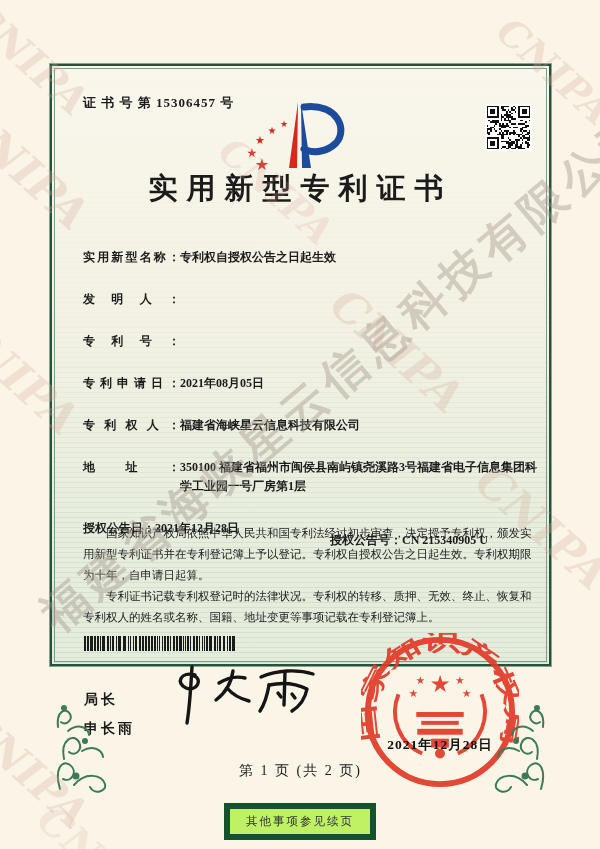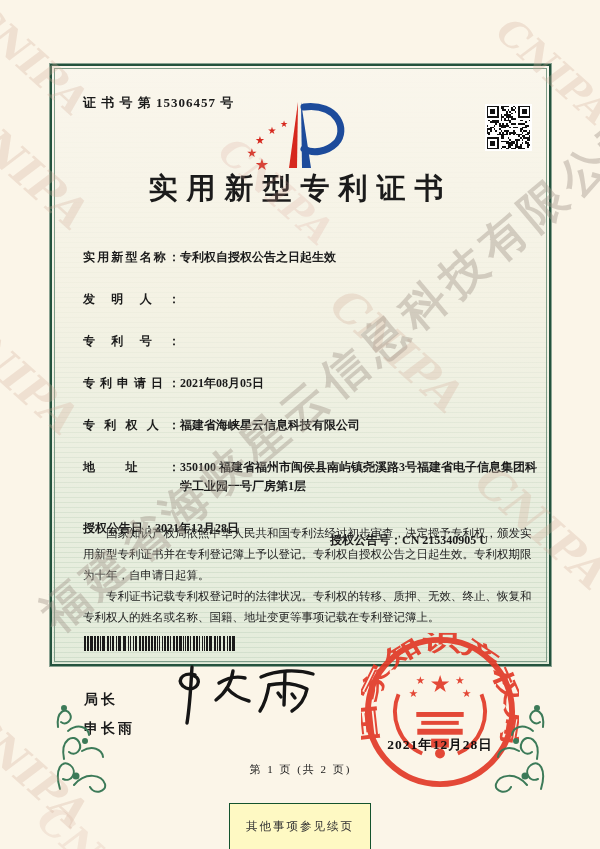--- a/index.html
+++ b/index.html
@@ -48,27 +48,27 @@
   .paras p{margin:0;text-indent:2em;}
   
   .barcode{left:35px;top:573px;width:156px;height:15px;}
   .director{left:35px;top:628px;font-family:"Liberation Sans","DejaVu Sans",sans-serif;
             font-weight:700;font-size:14px;letter-spacing:3px;}
   .director div{margin-bottom:11px;}
   .signature{left:112px;top:598px;width:165px;height:72px;}
   .seal{left:312px;top:570px;width:158px;height:158px;z-index:9;}
   .seal-date{left:305px;top:673px;width:172px;text-align:center;font-size:13.5px;
              font-weight:700;letter-spacing:1px;color:#111;z-index:11;}
-  .pagefoot{left:0;top:699px;width:100%;text-align:center;font-size:11px;letter-spacing:2px;}
+  .pagefoot{left:0;top:699px;width:100%;text-align:center;font-size:14px;letter-spacing:2px;}
   .flourish{width:82px;height:112px;z-index:4;}
   .fl-left{left:3px;top:618px;}
   .fl-right{left:418px;top:618px;transform:scaleX(-1);}
   
   .cont-note{position:absolute;left:50%;top:803px;transform:translateX(-50%);z-index:10;
-             background:#fef9c3;border:1px solid #14532d;padding:15px 16px;font-size:11.5px;
+             background:#bef264;border:6px solid #14532d;padding:5px 16px;font-size:11.5px;
              letter-spacing:2px;color:#333;}
 </style>
 </head>
 <body>
 
 <div class="wm wm-cnipa" style="left:-10px;top:-8px;font-size:40px;">CNIPA</div>
 <div class="wm wm-cnipa" style="left:-20px;top:95px;font-size:44px;">CNIPA</div>
 <div class="wm wm-cnipa" style="left:-30px;top:300px;font-size:44px;">CNIPA</div>
 <div class="wm wm-cnipa" style="left:355px;top:278px;font-size:44px;">CNIPA</div>
 <div class="wm wm-cnipa" style="left:240px;top:128px;font-size:38px;color:rgba(220,165,150,0.22);">CNIPA</div>

